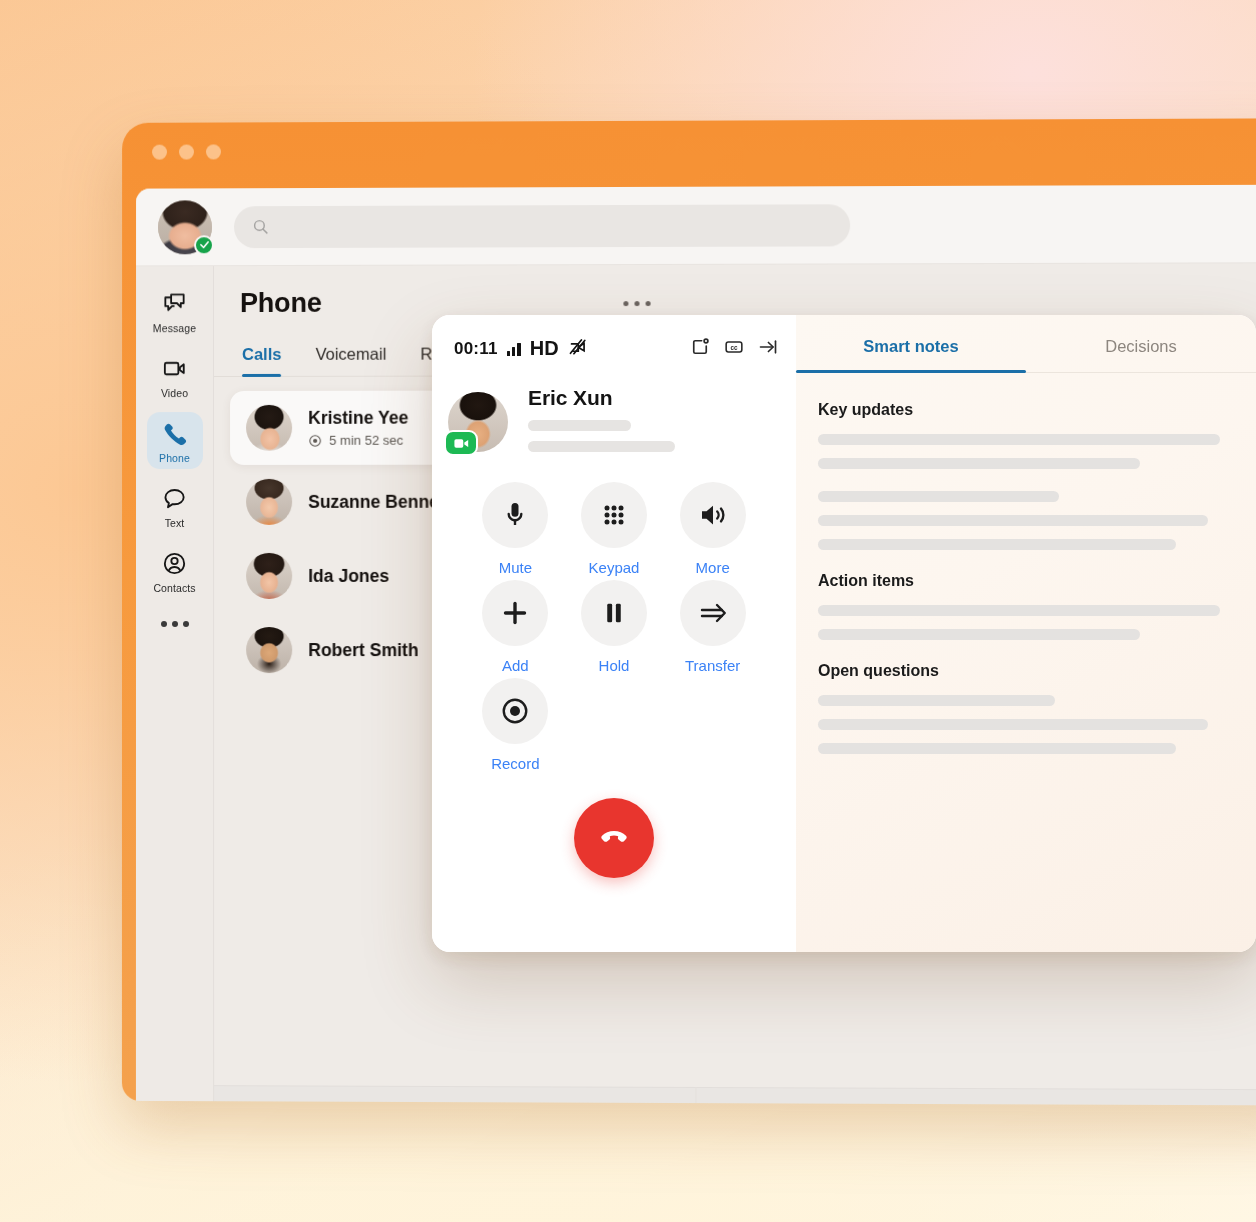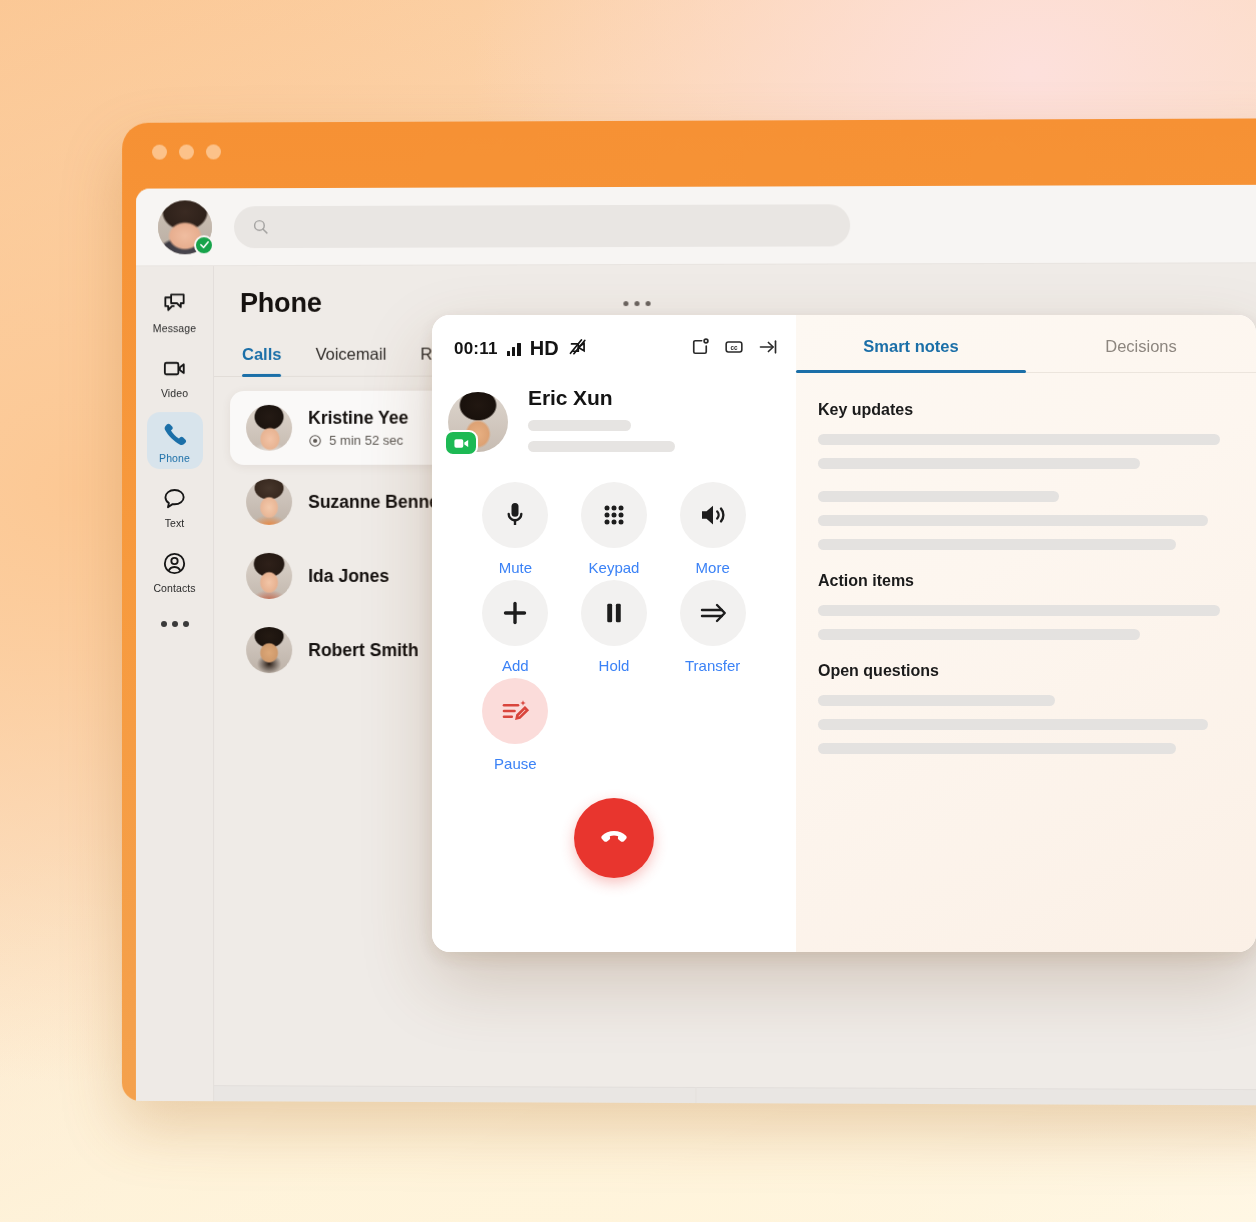--- a/index.html
+++ b/index.html
@@ -503,33 +503,30 @@
         <div class="circ">
           <svg viewBox="0 0 24 24" fill="none" stroke="#1d1d1d" stroke-width="1.9" stroke-linecap="round" stroke-linejoin="round">
             <line x1="3.2" y1="9.6" x2="19" y2="9.6"></line>
               <line x1="3.2" y1="14.4" x2="19" y2="14.4"></line>
             <polyline points="15.2,5.6 21.4,12 15.2,18.4"></polyline>
           </svg>
         </div>
         <div class="cl">Transfer</div>
       </div>
 
-
-      <div class="ctrl">
-        <div class="circ accent">
-          <svg viewBox="0 0 24 24" fill="none" stroke="#d9453c" stroke-width="2.1" stroke-linecap="round">
-            <line x1="3.2" y1="7.4" x2="14.4" y2="7.4"></line>
-            <line x1="3.2" y1="12" x2="11.6" y2="12"></line>
-            <line x1="3.2" y1="16.6" x2="9.4" y2="16.6"></line>
-            <path d="M19.9 9.4l1.9 1.9-6 6-2.4.5.5-2.4z" fill="none"></path>
-            <path d="M18.4 3.4l.6 1.6 1.6.6-1.6.6-.6 1.6-.6-1.6-1.6-.6 1.6-.6z" fill="#d9453c" stroke="none"></path>
-          </svg>
-        </div>
-        <div class="cl">Pause</div>
-      </div>
+      <div class="ctrl">
+        <div class="circ">
+          <svg viewBox="0 0 24 24" fill="none" stroke="#1d1d1d" stroke-width="1.9">
+            <circle cx="12" cy="12" r="9"></circle>
+              <circle cx="12" cy="12" r="4" fill="#1d1d1d" stroke="none"></circle>
+          </svg>
+        </div>
+        <div class="cl">Record</div>
+      </div>
+
 
 
     </div>
 
     <div class="hangup-wrap">
       <div class="hangup">
         <svg viewBox="0 0 40 40" fill="#fff">
           <path d="M20 12.5c-5 0-9.6 1.9-12.6 5-1 1-1 2.6 0 3.6l2.2 2.2c.9.9 2.4 1 3.4.1l2.3-1.9c.5-.4.7-1 .6-1.6l-.3-1.8c2.9-.9 5.9-.9 8.8 0l-.3 1.8c-.1.6.1 1.2.6 1.6l2.3 1.9c1 .9 2.5.8 3.4-.1l2.2-2.2c1-1 1-2.6 0-3.6-3-3.1-7.6-5-12.6-5z"></path>
         </svg>
       </div>

